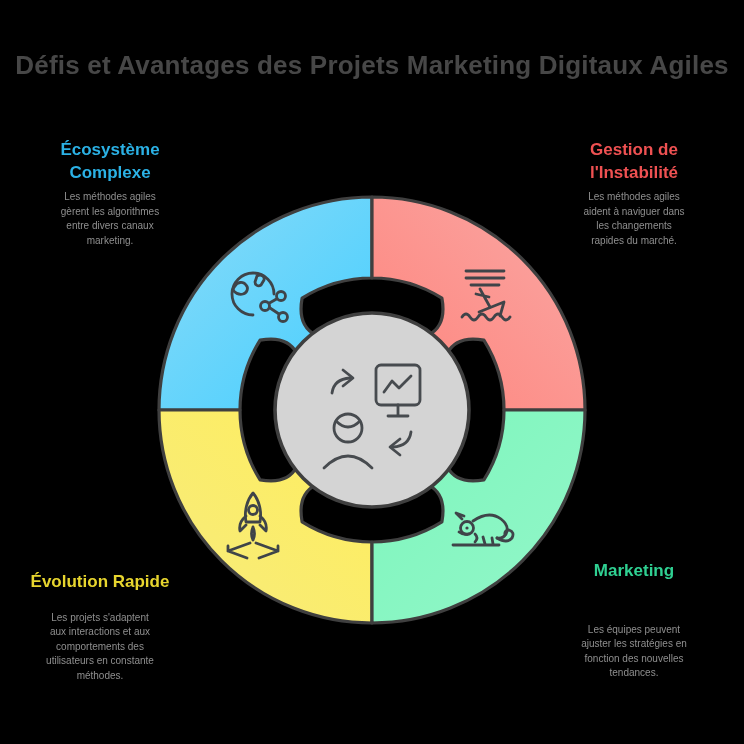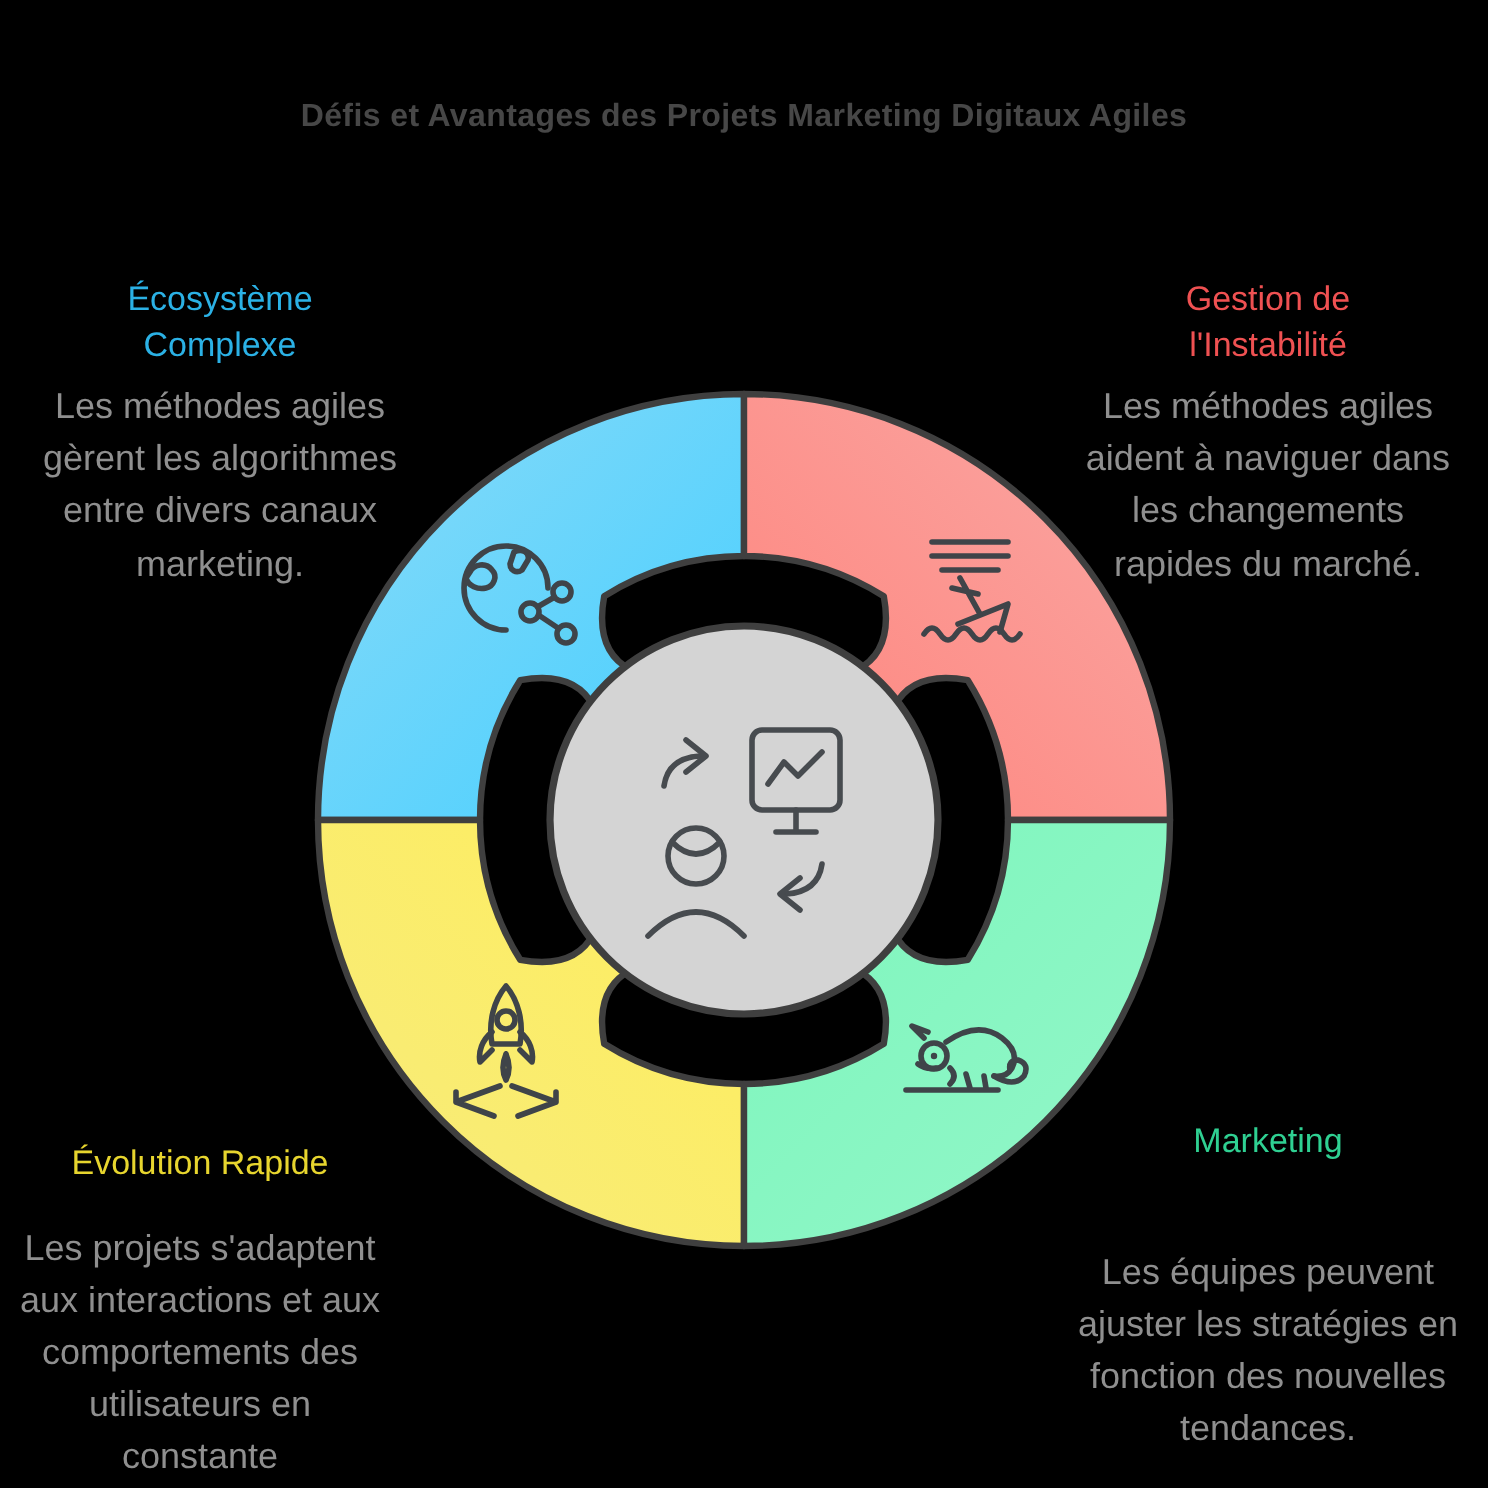--- a/index.html
+++ b/index.html
@@ -6,27 +6,27 @@
   body{
     width:744px;height:744px;
     background:#000;
     position:relative;
     overflow:hidden;
     font-family:"Liberation Sans", sans-serif;
   }
   #diagram-svg{position:absolute;left:0;top:0;}
   .title{
     position:absolute;left:0;top:50px;width:744px;
-    text-align:center;font-size:16px;font-weight:bold;
+    text-align:center;font-size:26px;font-weight:bold;
     letter-spacing:.2px;
   }
   .block{position:absolute;width:192px;text-align:center;}
-  .block .heading{font-size:17px;font-weight:normal;line-height:1.33;}
+  .block .heading{font-size:17px;font-weight:bold;line-height:1.33;}
   .block .heading span{display:block;}
-  .block .body{margin-top:6px;font-size:18px;line-height:1.45;}
+  .block .body{margin-top:6px;font-size:10px;line-height:1.45;}
   .block .body span{display:block;}
   .block-tl{left:14px;top:139px;}
   .block-tr{left:538px;top:139px;}
   .block-bl{left:4px;top:571px;}
   .block-bl .body{margin-top:17px;}
   .block-br{left:538px;top:560px;}
 </style>
 </head>
 <body>
 

